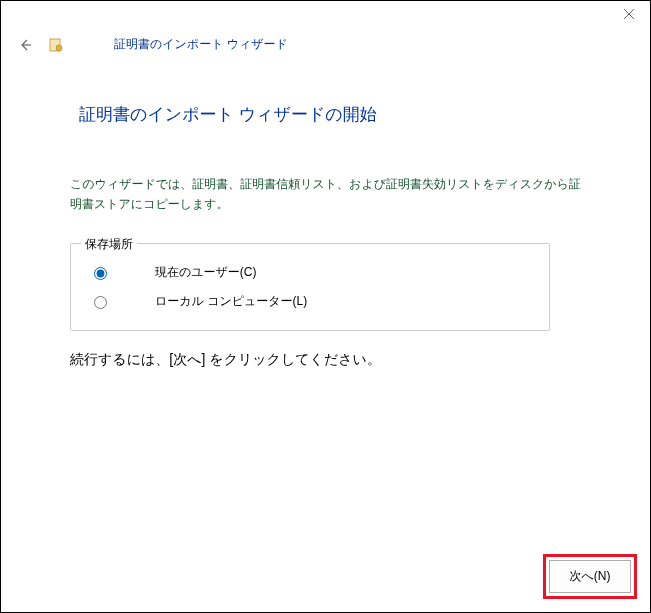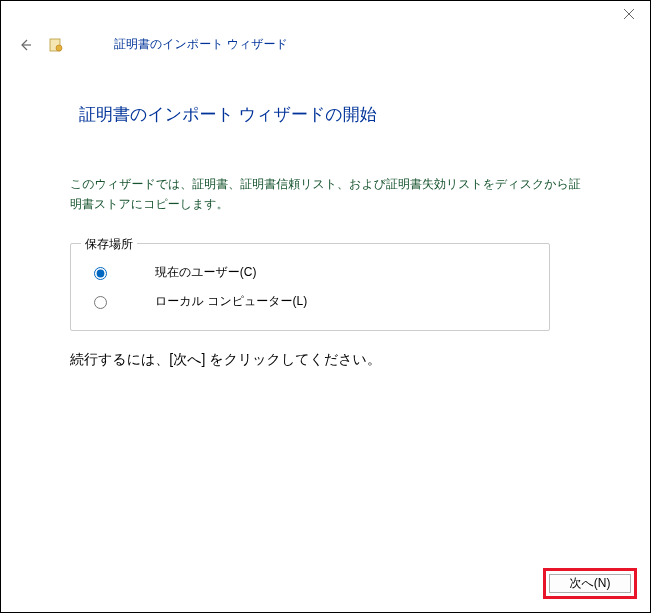--- a/index.html
+++ b/index.html
@@ -104,21 +104,21 @@
   .footer {
     position: absolute;
     bottom: 14px;
     right: 14px;
     display: flex;
     gap: 8px;
     align-items: center;
   }
   .btn {
     min-width: 82px;
-    height: 19px;
+    height: 33px;
     background: #fdfdfd;
     border: 1px solid #adadad;
     font-size: 12px;
     font-family: inherit;
     cursor: pointer;
     padding: 0 12px;
   }
   .highlight-box {
     border: 3px solid #e8142a;
     padding: 3px;

